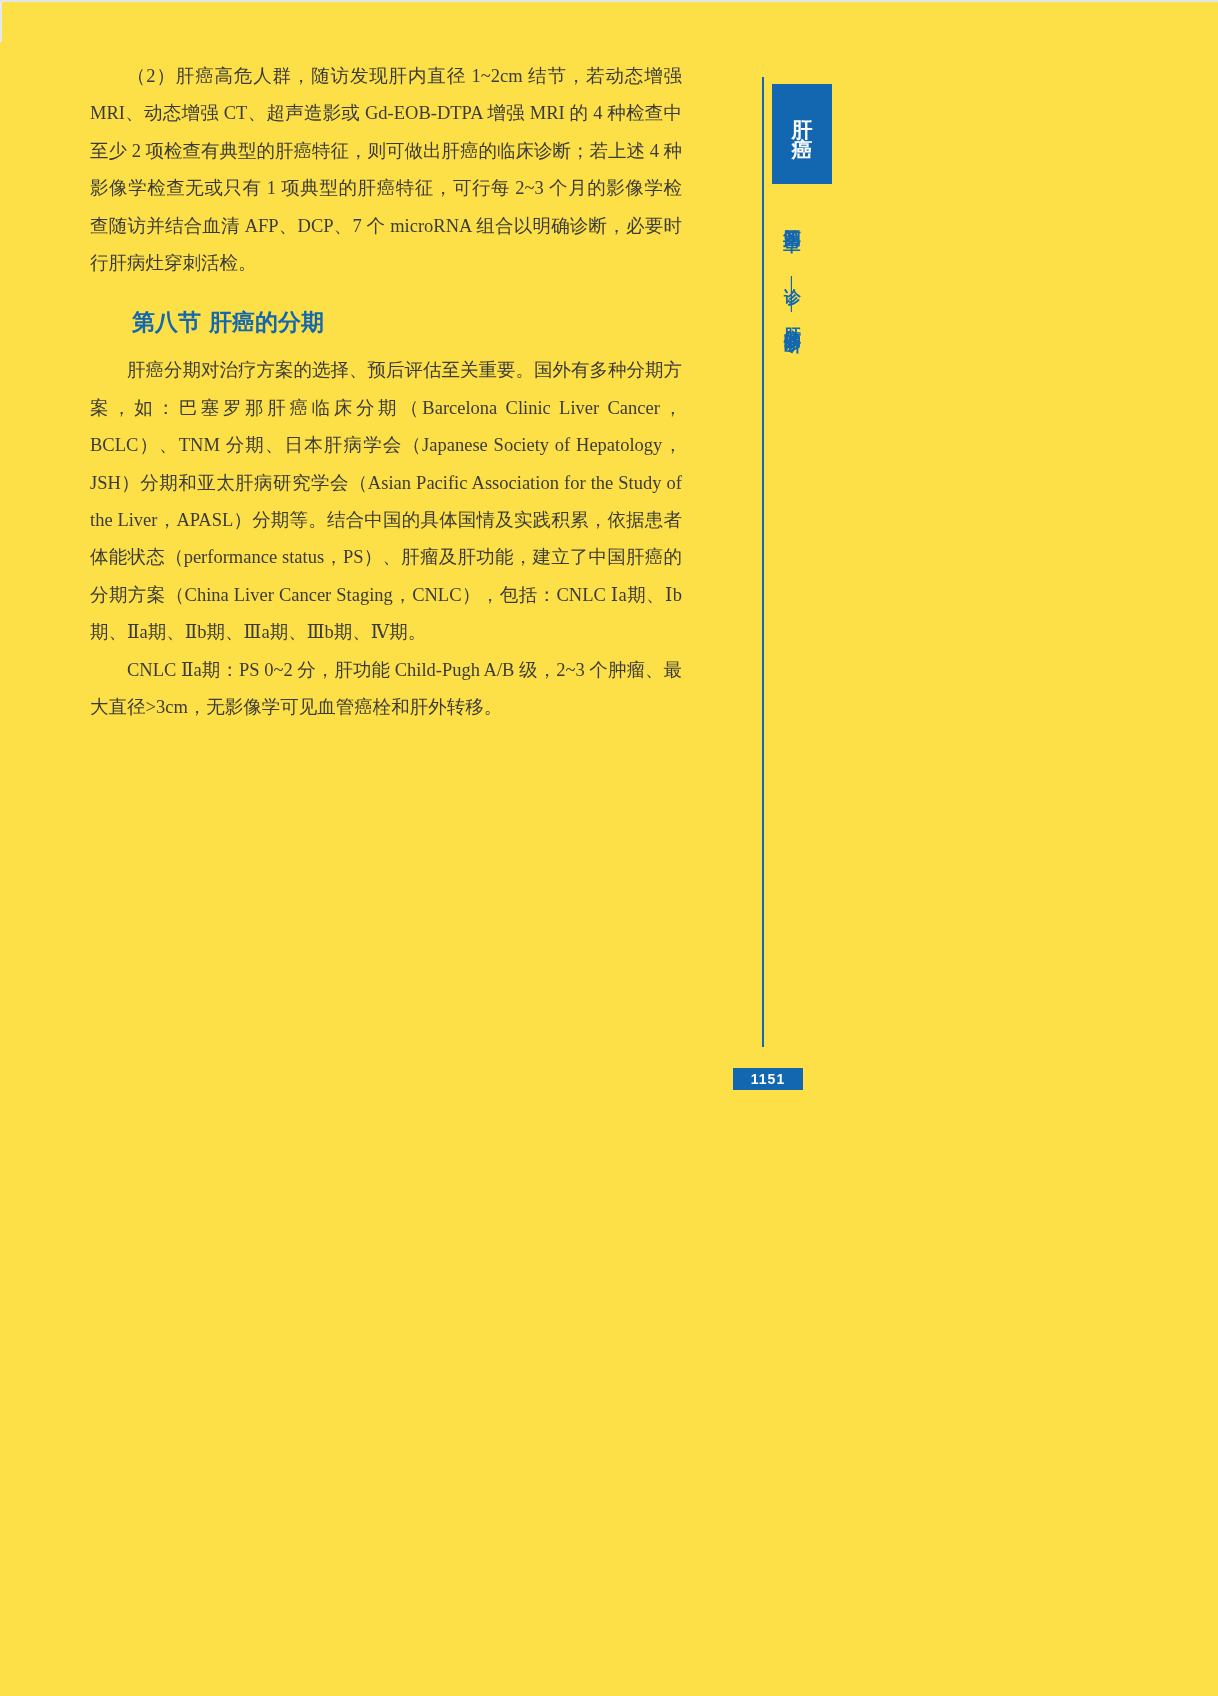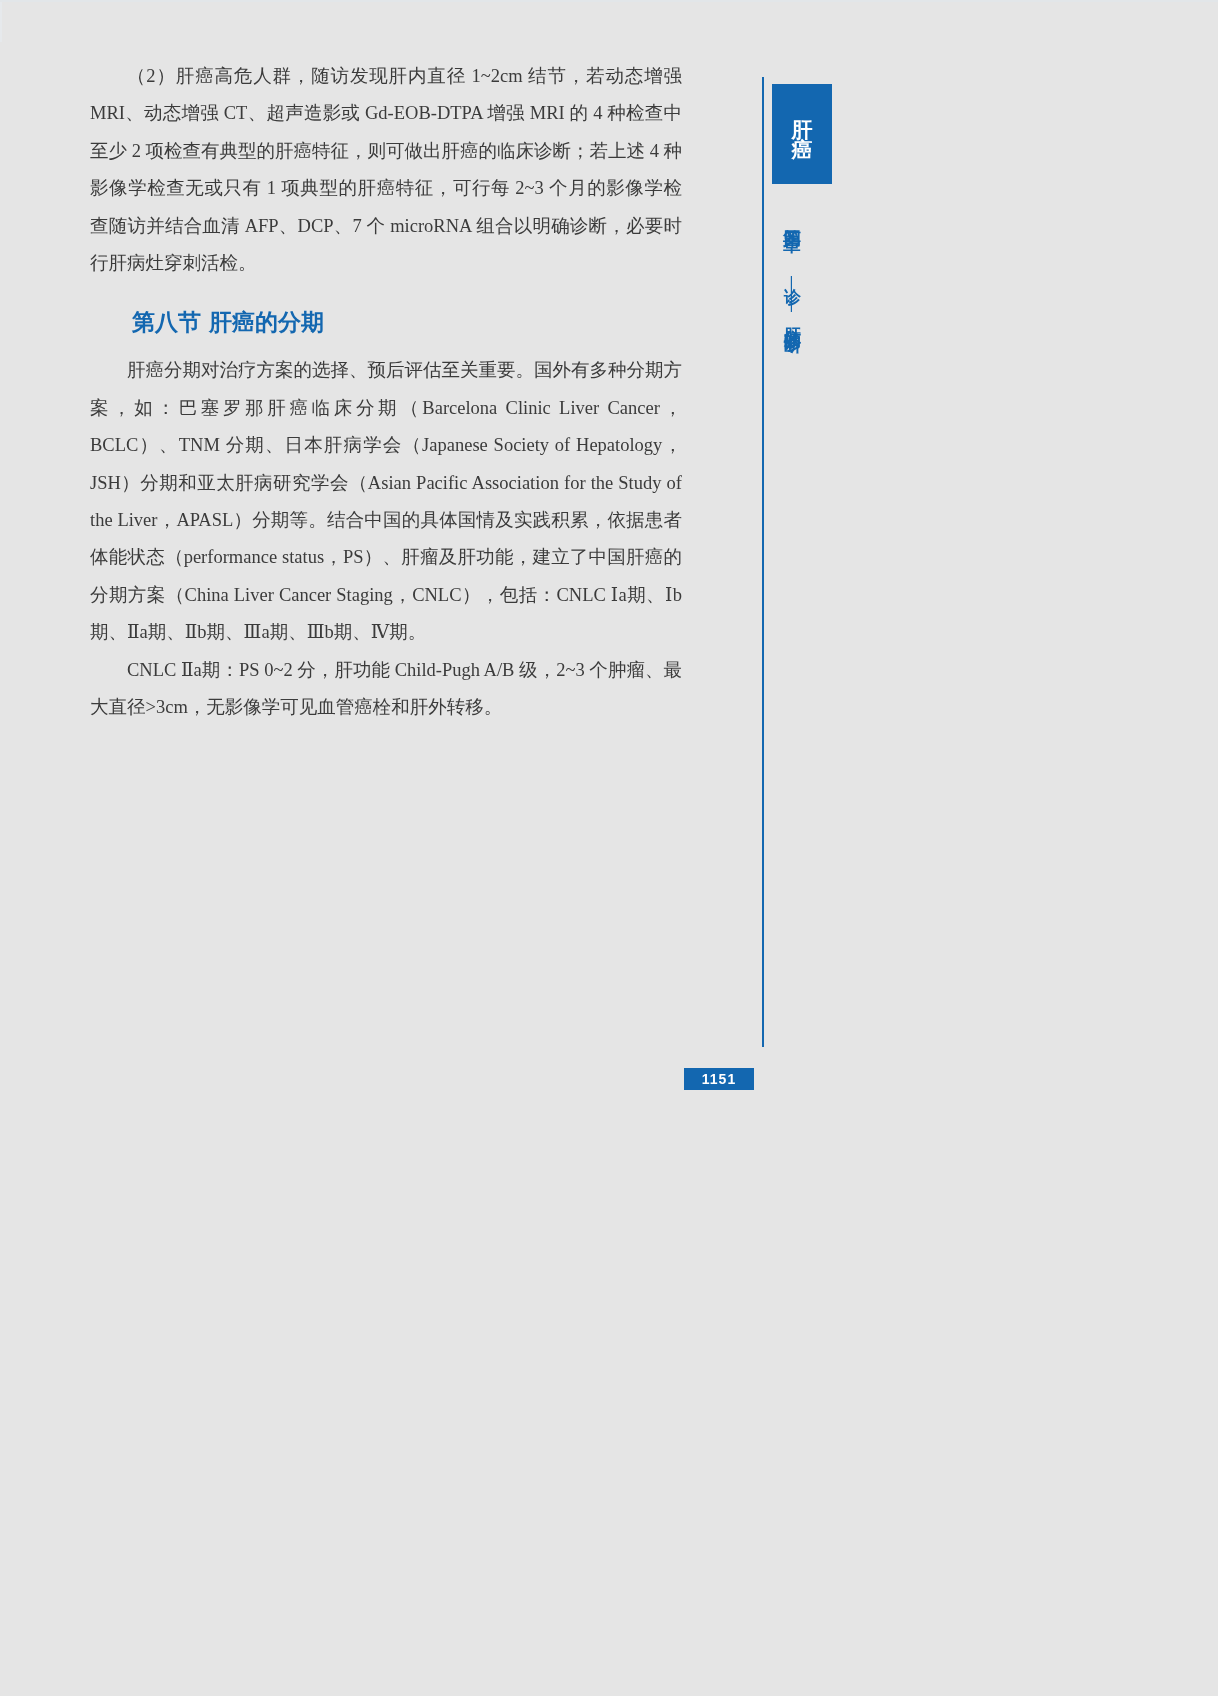--- a/index.html
+++ b/index.html
@@ -1,19 +1,19 @@
 <!DOCTYPE html>
 <html lang="zh"><head>
 <meta charset="utf-8">
 <style>
   html,body { margin:0; padding:0; background:#ffffff; }
   .page {
     position:relative;
     width:1218px; height:1696px;
-    background:#e5e5e5;
+    background:#fde047;
     border-top:2px solid #e2e6e9;
     box-sizing:border-box;
     overflow:hidden;
     font-family:"Liberation Serif","DejaVu Serif",serif;
   }
   .edge-left {
     position:absolute; left:0; top:0; width:2px; height:40px;
     background:#e6e9ec;
   }
   
@@ -64,21 +64,21 @@
   .side-chapter, .side-running {
     position:absolute;
     writing-mode:vertical-rl;
     color:#1367b0;
     font-weight:bold;
     font-family:"Liberation Serif","DejaVu Serif",serif;
   }
   .side-chapter { left:780px; top:212px; font-size:18px; letter-spacing:3px; }
   .side-running { left:781px; top:272px; font-size:17px; letter-spacing:2px; }
   .page-badge {
-    position:absolute; left:684px; top:1066px;
+    position:absolute; left:733px; top:1066px;
     width:70px; height:22px;
     background:#1367b0;
     color:#ffffff;
     display:flex; align-items:center; justify-content:center;
     font-size:14px; font-weight:bold; letter-spacing:1px;
     font-family:"Liberation Sans","DejaVu Sans",sans-serif;
   }
 </style>
 </head>
 <body>

